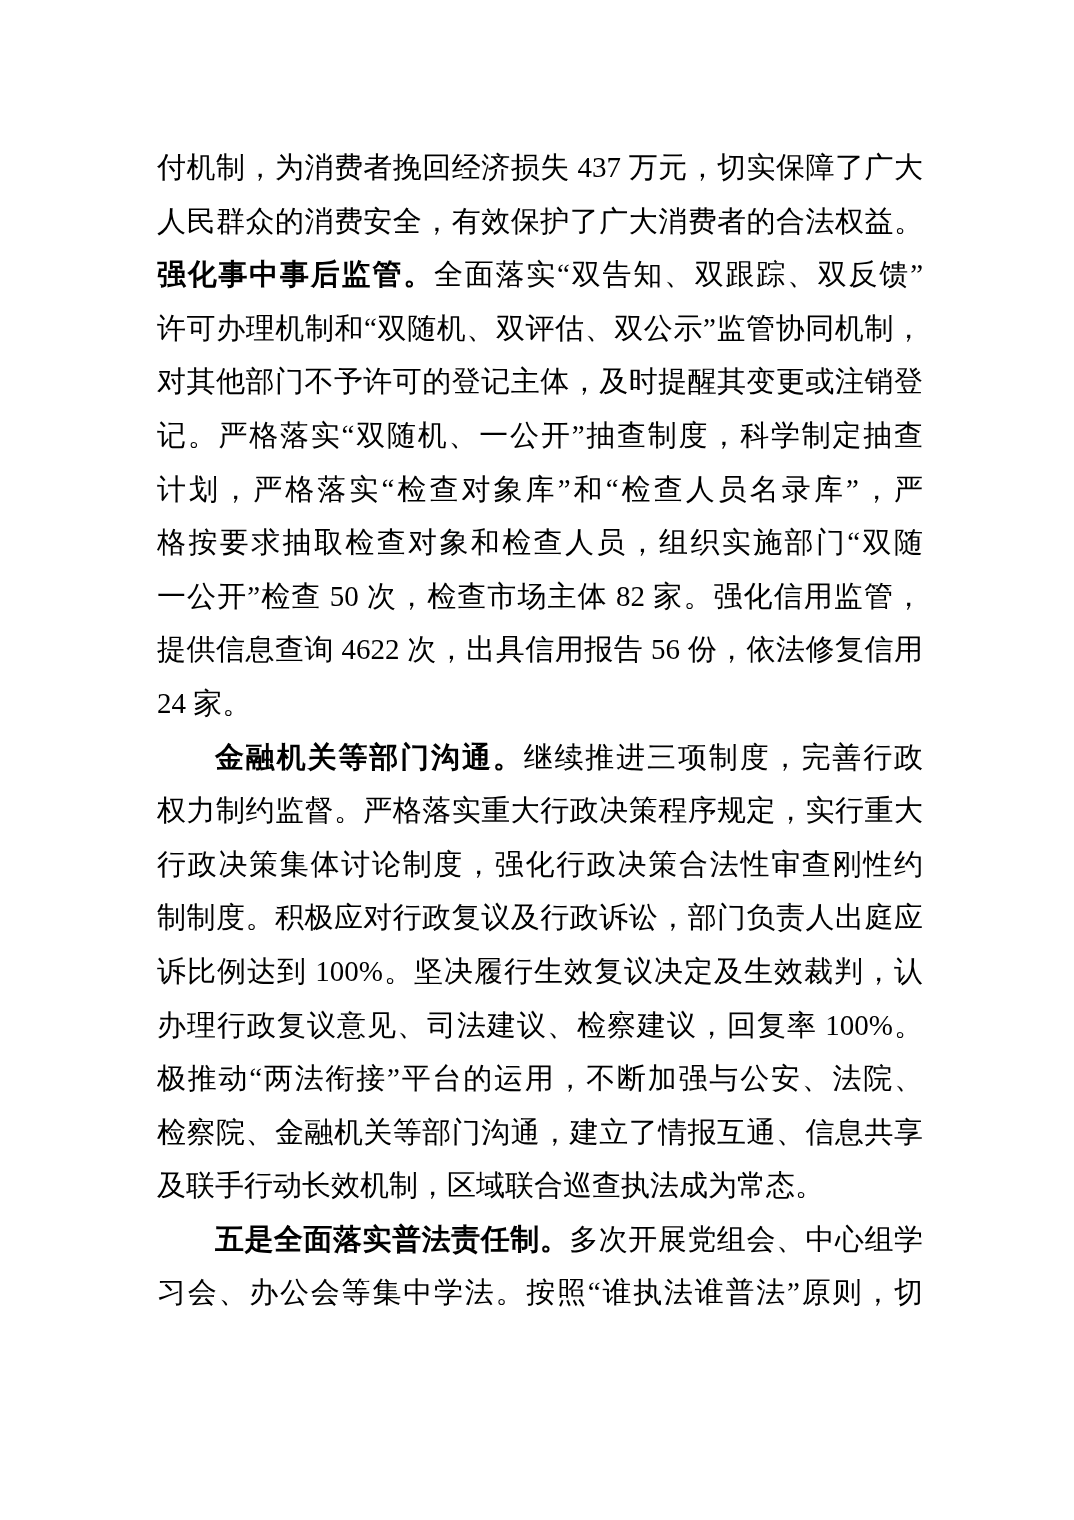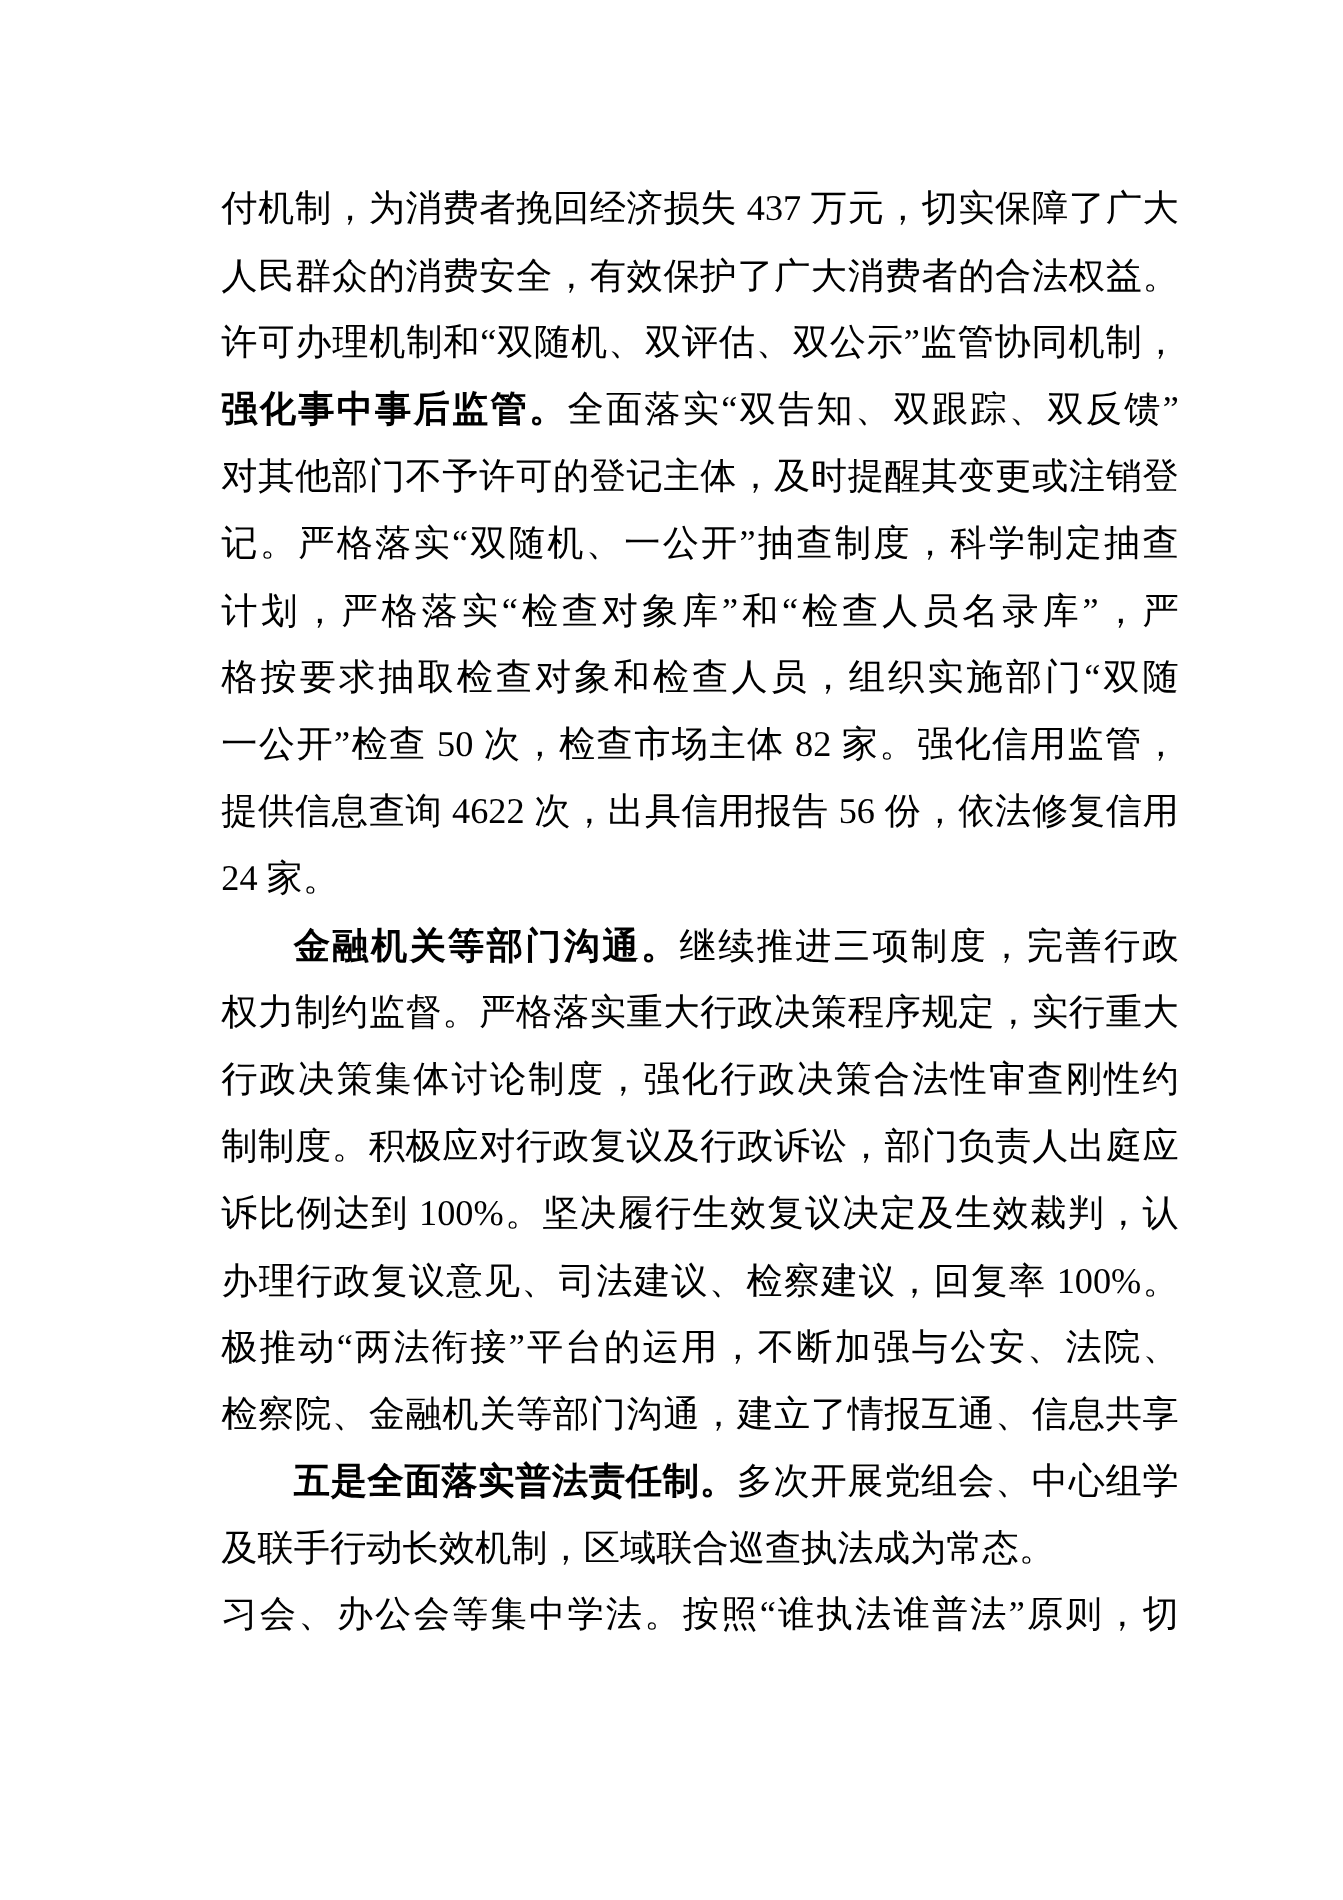--- a/index.html
+++ b/index.html
@@ -11,21 +11,21 @@
     position: relative;
     width: 1074px;
     height: 1520px;
     background: #ffffff;
     overflow: hidden;
     font-family: "Liberation Serif", "DejaVu Serif", serif;
     color: #000000;
   }
   .textblock {
     position: absolute;
-    left: 177px;
+    left: 157px;
     top: 141px;
     width: 766px;
     font-family: Liberation Serif, serif;
   }
   .line {
     font-size: 29px;
     line-height: 53.6px;
     height: 53.6px;
     text-align: justify;
     text-align-last: justify;
@@ -43,34 +43,34 @@
     font-weight: 700;
   }
 </style>
 </head>
 <body>
 
 <div class="page">
   <div class="textblock">
     <div class="line"><span>付机制，为消费者挽回经济损失 437 万元，切实保障了广大</span></div>
     <div class="line"><span>人民群众的消费安全，有效保护了广大消费者的合法权益。</span></div>
+    <div class="line"><span class="b">强化事中事后监管。</span><span>全面落实“双告知、双跟踪、双反馈”</span></div>
     <div class="line"><span>许可办理机制和“双随机、双评估、双公示”监管协同机制，</span></div>
-    <div class="line"><span class="b">强化事中事后监管。</span><span>全面落实“双告知、双跟踪、双反馈”</span></div>
     <div class="line"><span>对其他部门不予许可的登记主体，及时提醒其变更或注销登</span></div>
     <div class="line"><span>记。严格落实“双随机、一公开”抽查制度，科学制定抽查</span></div>
     <div class="line"><span>计划，严格落实“检查对象库”和“检查人员名录库”，严</span></div>
     <div class="line"><span>格按要求抽取检查对象和检查人员，组织实施部门“双随机、</span></div>
     <div class="line"><span>一公开”检查 50 次，检查市场主体 82 家。强化信用监管，</span></div>
     <div class="line"><span>提供信息查询 4622 次，出具信用报告 56 份，依法修复信用</span></div>
     <div class="line flush"><span>24 家。</span></div>
     <div class="line indent"><span class="b">金融机关等部门沟通。</span><span>继续推进三项制度，完善行政</span></div>
     <div class="line"><span>权力制约监督。严格落实重大行政决策程序规定，实行重大</span></div>
     <div class="line"><span>行政决策集体讨论制度，强化行政决策合法性审查刚性约束，</span></div>
     <div class="line"><span>制制度。积极应对行政复议及行政诉讼，部门负责人出庭应</span></div>
     <div class="line"><span>诉比例达到 100%。坚决履行生效复议决定及生效裁判，认真</span></div>
     <div class="line"><span>办理行政复议意见、司法建议、检察建议，回复率 100%。积</span></div>
     <div class="line"><span>极推动“两法衔接”平台的运用，不断加强与公安、法院、</span></div>
     <div class="line"><span>检察院、金融机关等部门沟通，建立了情报互通、信息共享</span></div>
+    <div class="line flush"><span>及联手行动长效机制，区域联合巡查执法成为常态。</span></div>
     <div class="line indent"><span class="b">五是全面落实普法责任制。</span><span>多次开展党组会、中心组学</span></div>
-    <div class="line flush"><span>及联手行动长效机制，区域联合巡查执法成为常态。</span></div>
     <div class="line"><span>习会、办公会等集中学法。按照“谁执法谁普法”原则，切</span></div>
   </div>
 </div>
 
 </body></html>

